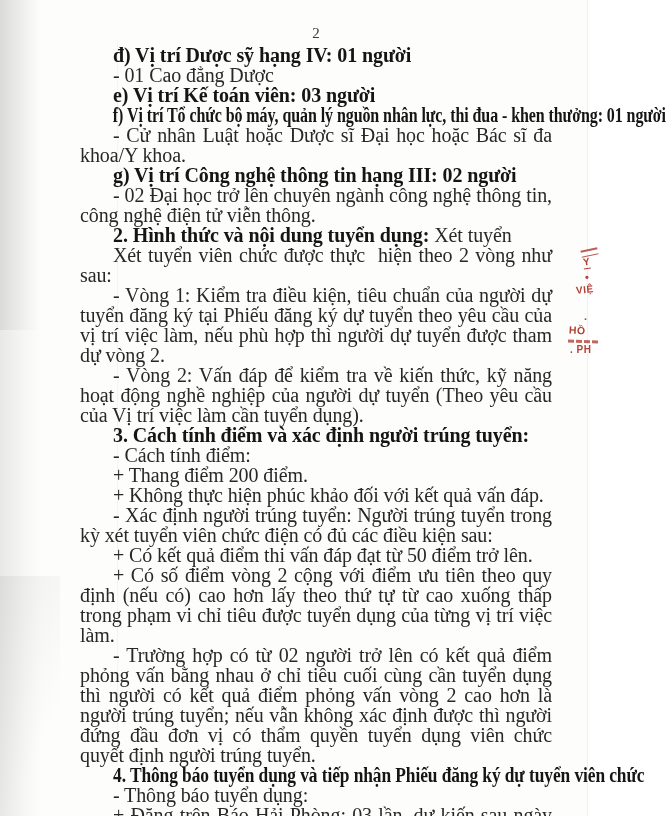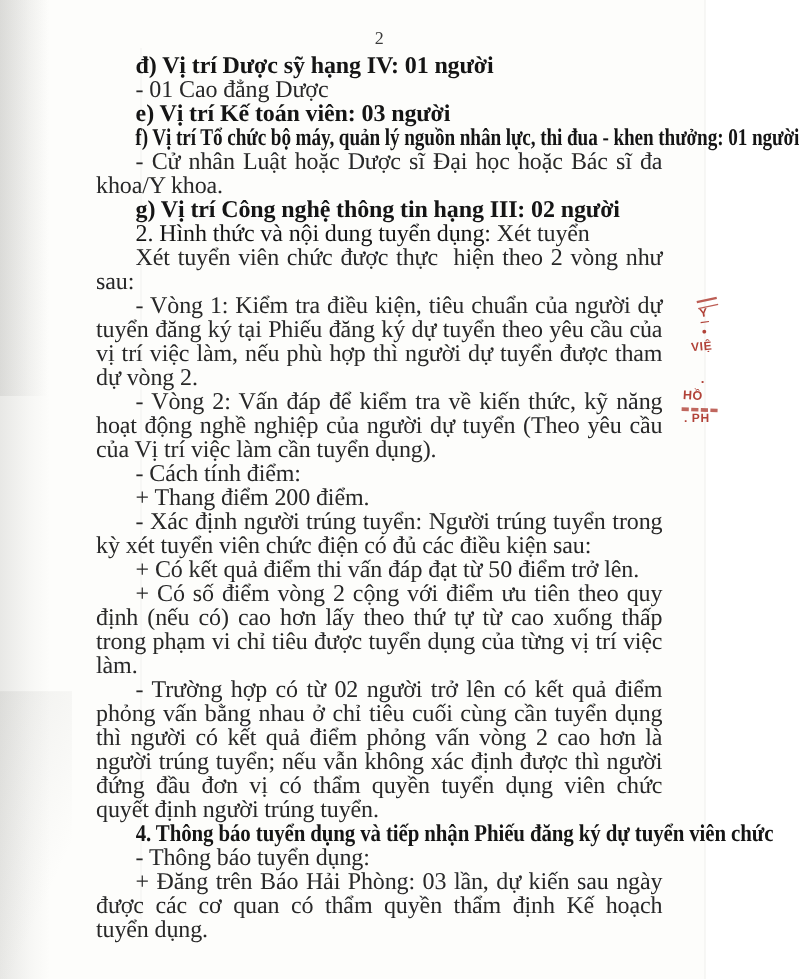--- a/index.html
+++ b/index.html
@@ -57,21 +57,21 @@
   }
   .doc-body p.para {
     margin: 0;
     text-indent: 33px;
   }
   .doc-body p.heading {
     font-weight: bold;
     color: #151515;
     text-align: left;
   }
-  .doc-body p.heading b, .doc-body p.mixed b { font-weight: normal; color: #151515; }
+  .doc-body p.heading b, .doc-body p.mixed b { font-weight: bold; color: #151515; }
   .doc-body p.condensed {
     white-space: nowrap;
     text-indent: 41px;
     transform: scaleX(0.80);
     transform-origin: 0 50%;
   }
   .doc-body p.condensed-sm {
     white-space: nowrap;
     text-indent: 38px;
     transform: scaleX(0.87);
@@ -116,26 +116,29 @@
 
   <div class="page-number">2</div>
 
   <div class="doc-body" id="doc-body">
       <p class="para heading">đ) Vị trí Dược sỹ hạng IV: 01 người</p>
       <p class="para body">- 01 Cao đẳng Dược</p>
       <p class="para heading">e) Vị trí Kế toán viên: 03 người</p>
       <p class="para heading condensed">f) Vị trí Tổ chức bộ máy, quản lý nguồn nhân lực, thi đua - khen thưởng: 01 người</p>
       <p class="para body">- Cử nhân Luật hoặc Dược sĩ Đại học hoặc Bác sĩ đa khoa/Y khoa.</p>
       <p class="para heading">g) Vị trí Công nghệ thông tin hạng III: 02 người</p>
+      <p class="para body">- 02 Đại học trở lên chuyên ngành công nghệ thông tin, công nghệ điện tử viễn thông.</p>
       <p class="para mixed"><b>2. Hình thức và nội dung tuyển dụng:</b> Xét tuyển</p>
       <p class="para body">Xét tuyển viên chức được thực &nbsp;hiện theo 2 vòng như sau:</p>
       <p class="para body">- Vòng 1: Kiểm tra điều kiện, tiêu chuẩn của người dự tuyển đăng ký tại Phiếu đăng ký dự tuyển theo yêu cầu của vị trí việc làm, nếu phù hợp thì người dự tuyển được tham dự vòng 2.</p>
       <p class="para body">- Vòng 2: Vấn đáp để kiểm tra về kiến thức, kỹ năng hoạt động nghề nghiệp của người dự tuyển (Theo yêu cầu của Vị trí việc làm cần tuyển dụng).</p>
+      <p class="para heading">3. Cách tính điểm và xác định người trúng tuyển:</p>
       <p class="para body">- Cách tính điểm:</p>
       <p class="para body">+ Thang điểm 200 điểm.</p>
+      <p class="para body">+ Không thực hiện phúc khảo đối với kết quả vấn đáp.</p>
       <p class="para body">- Xác định người trúng tuyển: Người trúng tuyển trong kỳ xét tuyển viên chức điện có đủ các điều kiện sau:</p>
       <p class="para body">+ Có kết quả điểm thi vấn đáp đạt từ 50 điểm trở lên.</p>
       <p class="para body">+ Có số điểm vòng 2 cộng với điểm ưu tiên theo quy định (nếu có) cao hơn lấy theo thứ tự từ cao xuống thấp trong phạm vi chỉ tiêu được tuyển dụng của từng vị trí việc làm.</p>
       <p class="para body">- Trường hợp có từ 02 người trở lên có kết quả điểm phỏng vấn bằng nhau ở chỉ tiêu cuối cùng cần tuyển dụng thì người có kết quả điểm phỏng vấn vòng 2 cao hơn là người trúng tuyển; nếu vẫn không xác định được thì người đứng đầu đơn vị có thẩm quyền tuyển dụng viên chức quyết định người trúng tuyển.</p>
       <p class="para heading condensed-sm">4. Thông báo tuyển dụng và tiếp nhận Phiếu đăng ký dự tuyển viên chức</p>
       <p class="para body">- Thông báo tuyển dụng:</p>
       <p class="para body">+ Đăng trên Báo Hải Phòng: 03 lần, dự kiến sau ngày được các cơ quan có thẩm quyền thẩm định Kế hoạch tuyển dụng.</p>
     </div>
 
   <div class="stamp">

